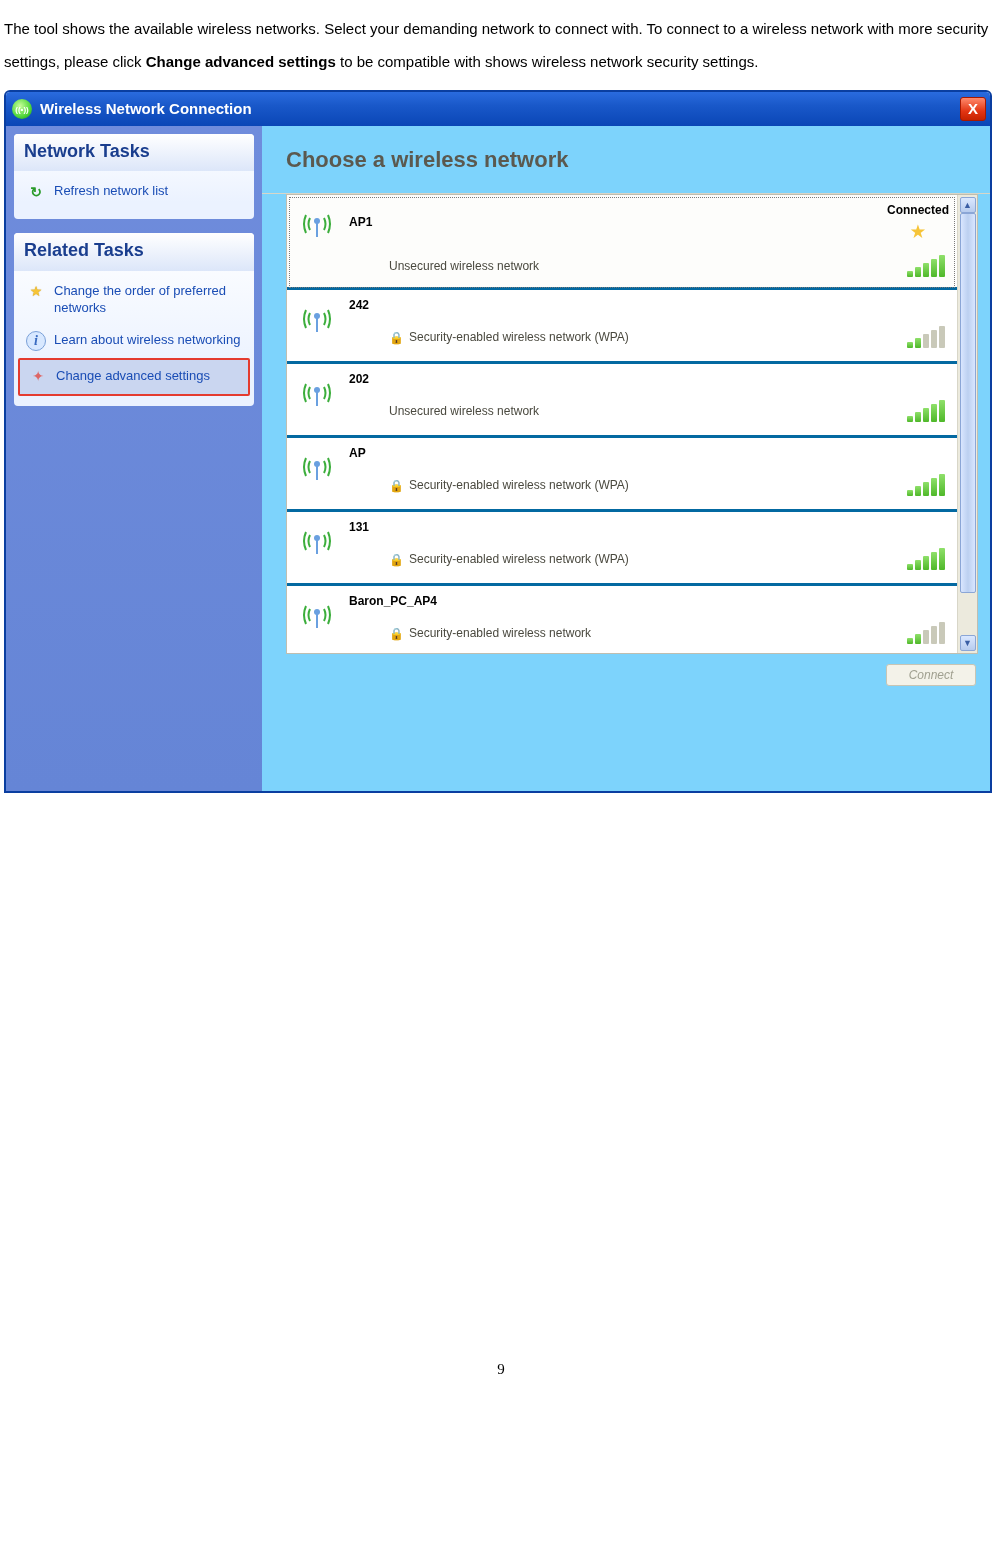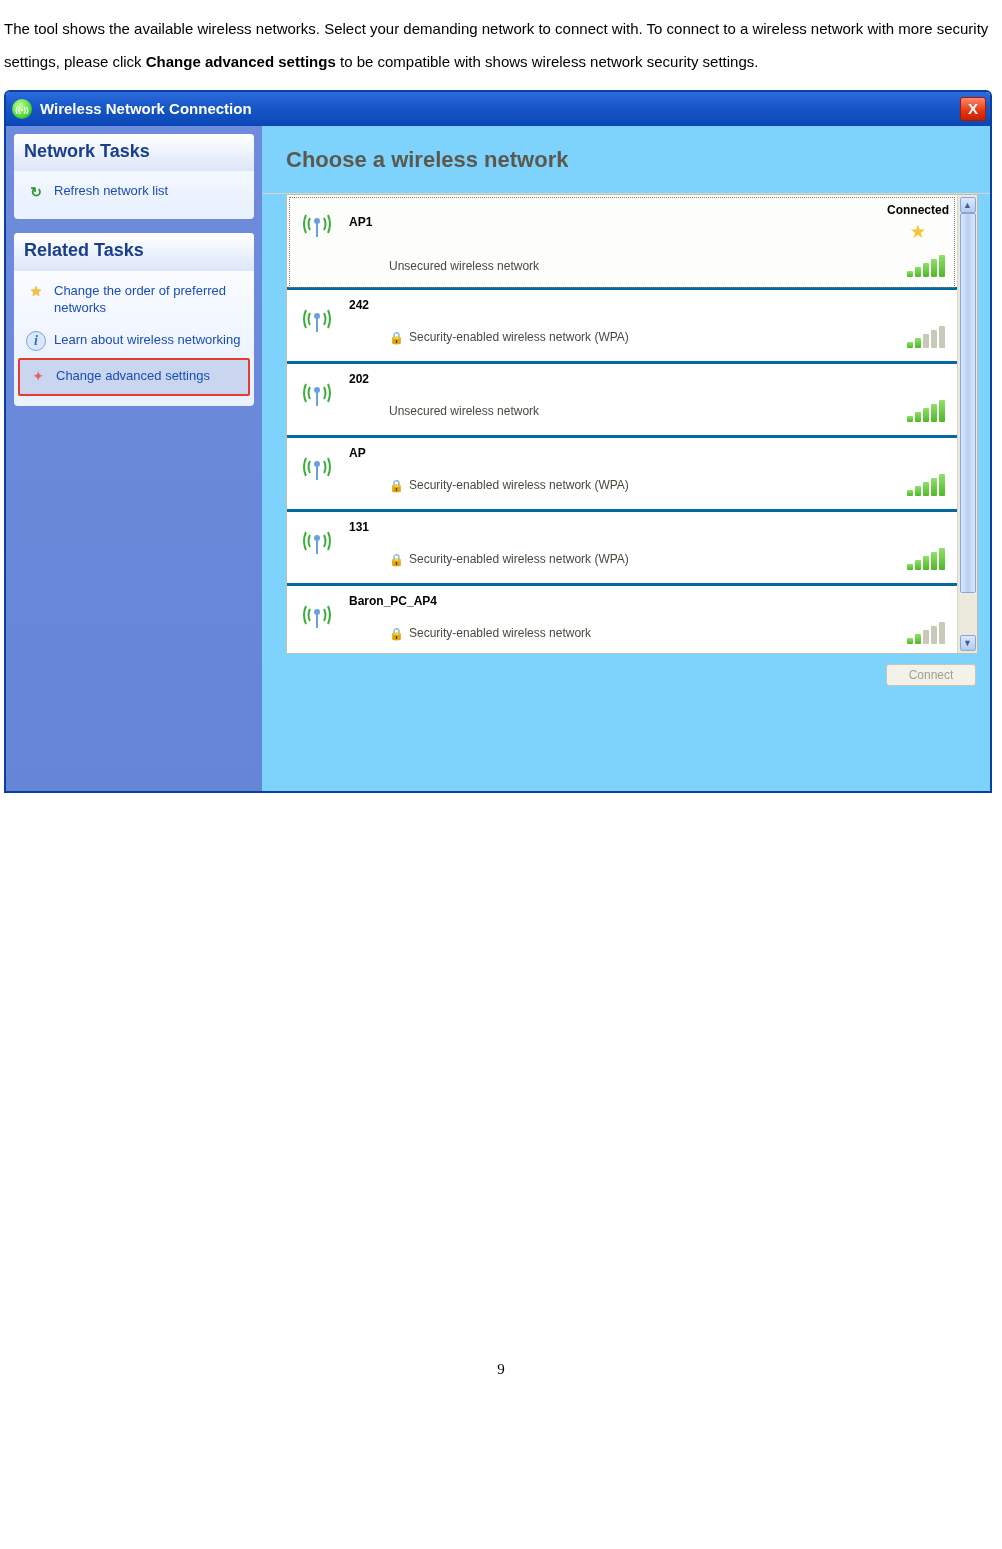--- a/index.html
+++ b/index.html
@@ -245,20 +245,21 @@
     }
     .connect-btn {
       min-width: 90px;
       padding: 3px 14px;
       font-size: 12px;
       color: #a0a090;
       background: #f3f2e9;
       border: 1px solid #c7c5b4;
       border-radius: 3px;
       cursor: default;
+      font-style: italic;
     }
     .page-num {
       text-align: center;
       font-family: "Times New Roman", serif;
       font-size: 15px;
       margin-top: 560px;
     }
   </style>
 </head>
 <body>

